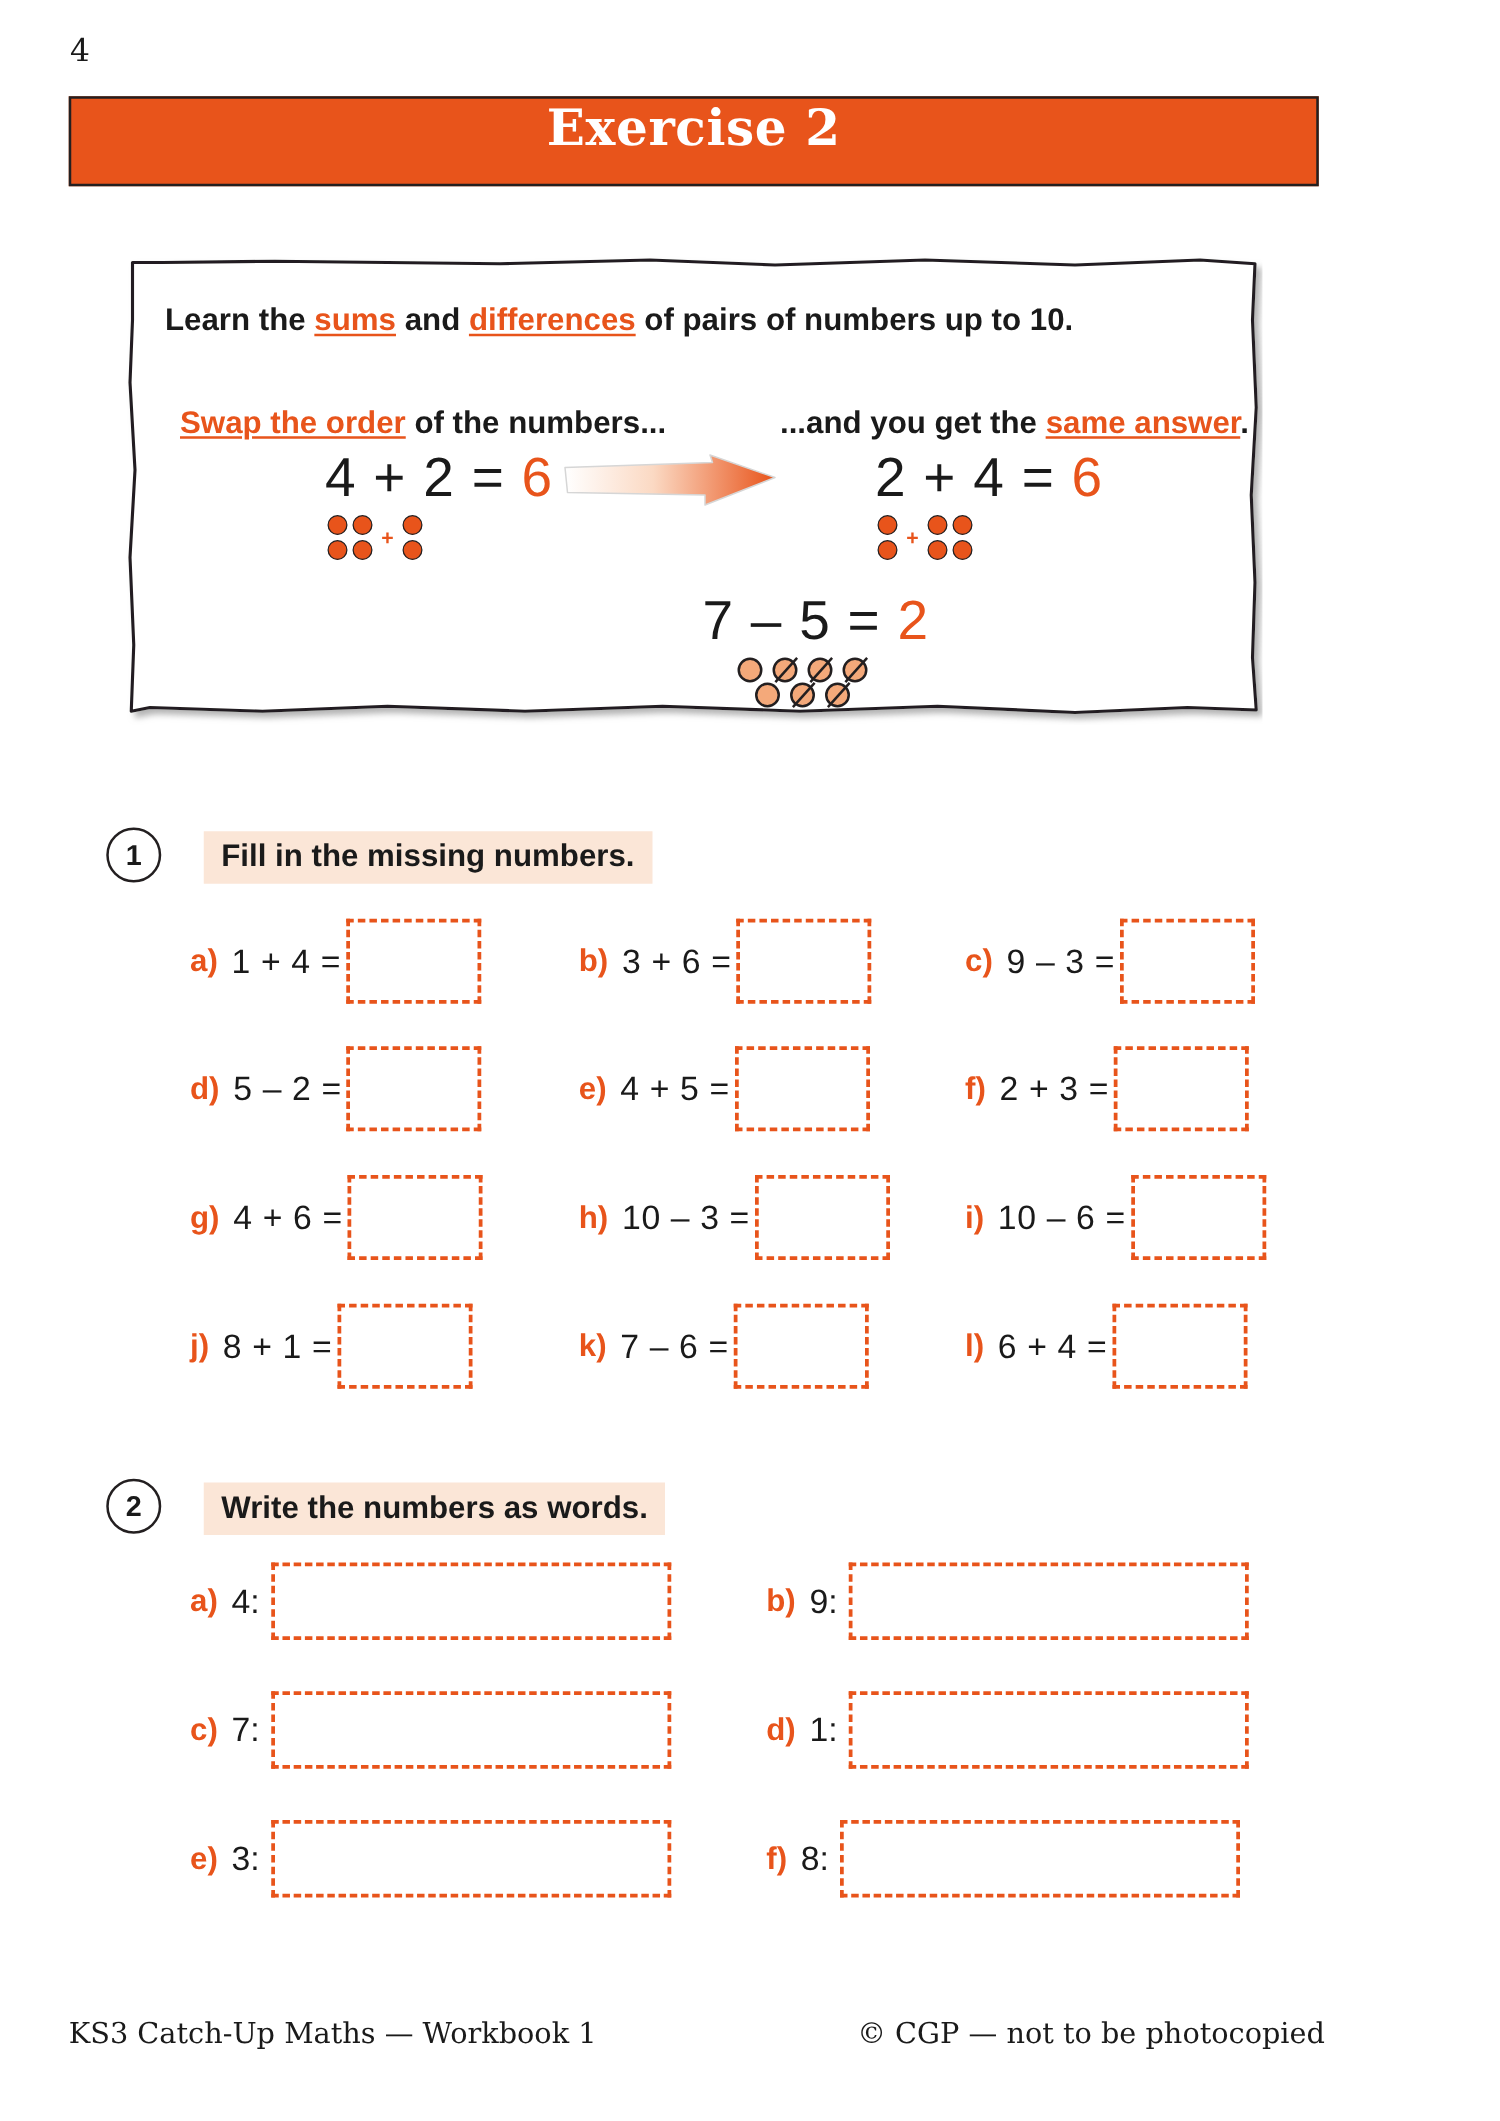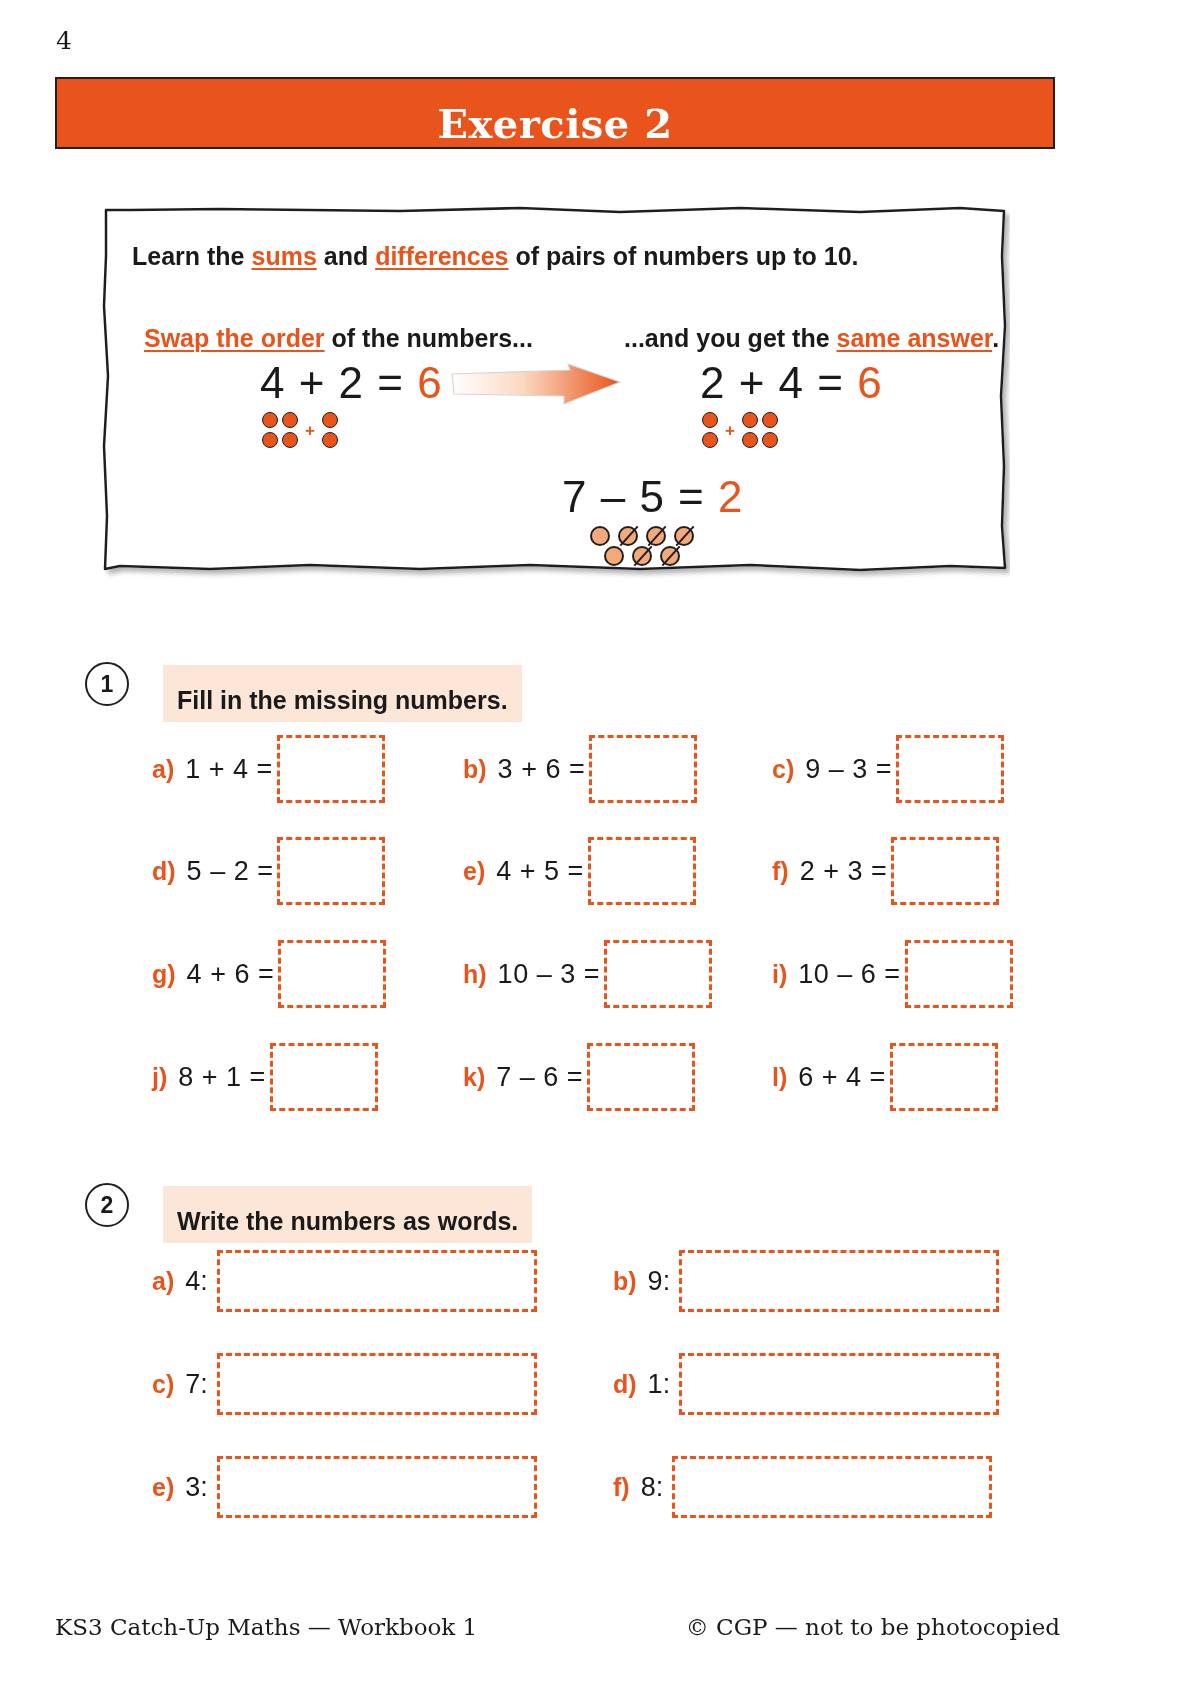--- a/index.html
+++ b/index.html
@@ -35,21 +35,21 @@
   .exercise-banner {
     position: absolute;
     left: 55px;
     top: 77px;
     width: 1000px;
     height: 72px;
     background: #e8541b;
     border: 2px solid #231f20;
     box-sizing: border-box;
     display: flex;
-    align-items: flex-end;
+    align-items: flex-start;
     justify-content: center;
   }
   .exercise-banner-title {
     font-family: "DejaVu Serif", serif;
     font-weight: bold;
     font-size: 40px;
     color: #ffffff;
     letter-spacing: 0.5px;
   }
 
@@ -195,21 +195,21 @@
     font-size: 23px;
     color: #1a1a1a;
   }
   .q-heading {
     position: absolute;
     background: #fbe6d7;
     font-family: "Liberation Sans", sans-serif;
     font-weight: bold;
     font-size: 25px;
     color: #1a1a1a;
-    padding: 21px 14px 7px 14px;
+    padding: 6px 14px 7px 14px;
     white-space: nowrap;
   }
 
   
   .eq-item {
     position: absolute;
     display: flex;
     align-items: center;
     white-space: nowrap;
   }

